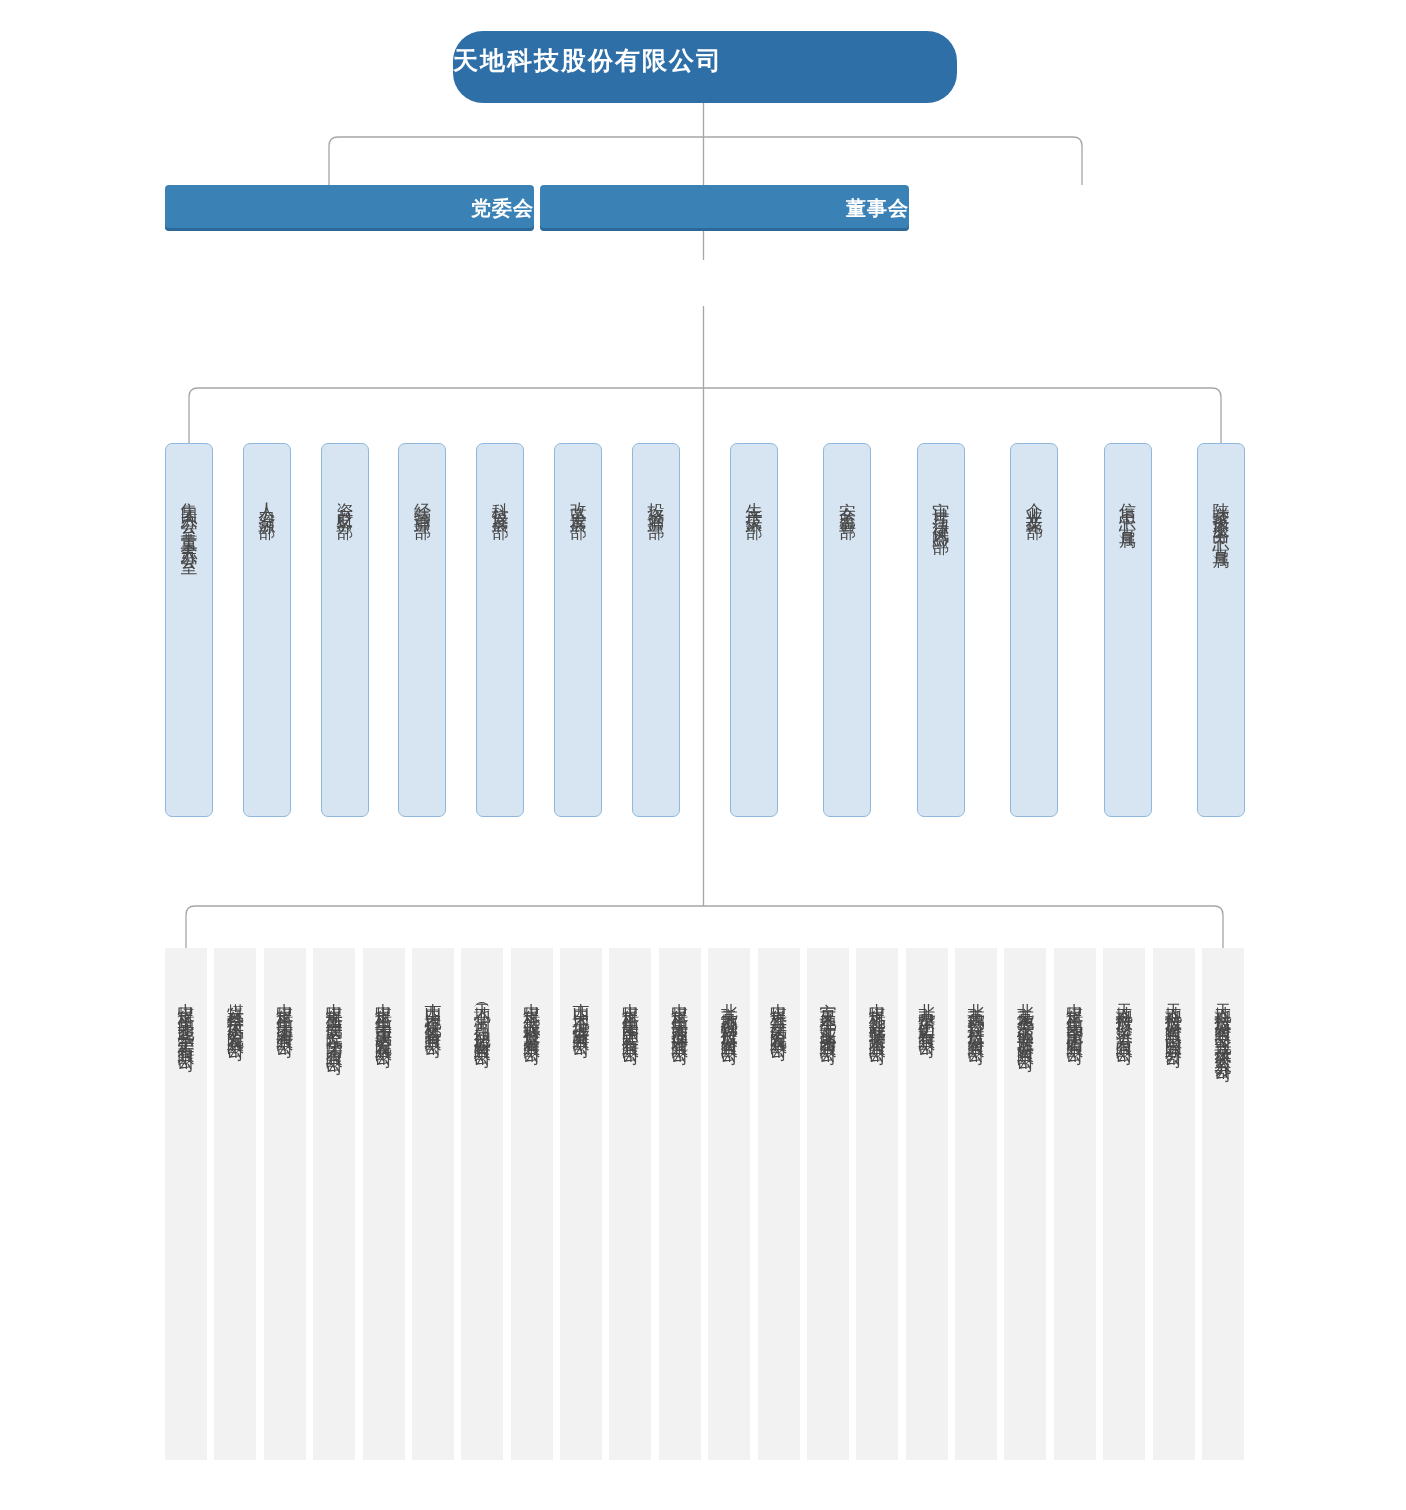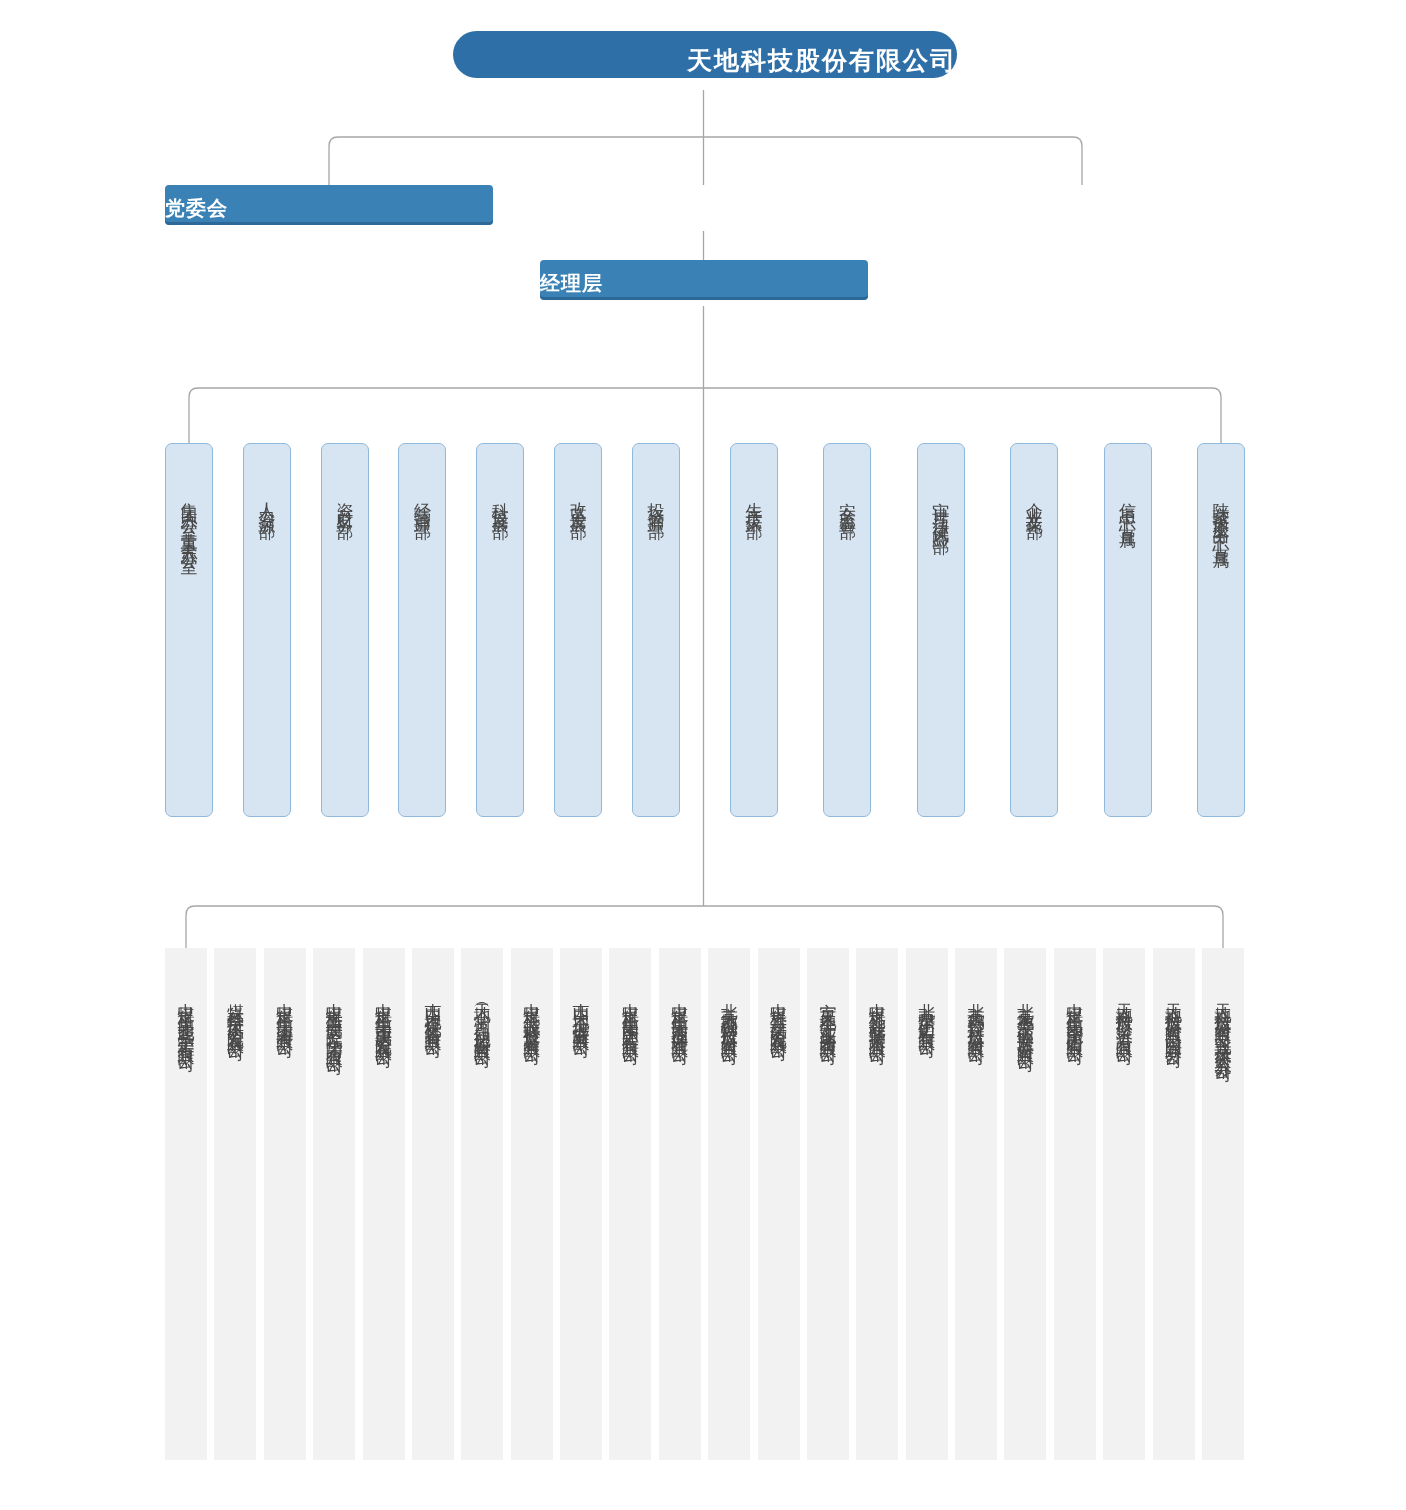--- a/index.html
+++ b/index.html
@@ -7,36 +7,36 @@
     position:relative;
     width:1406px; height:1510px;
     background:#ffffff;
     font-family:"Liberation Sans","DejaVu Sans",sans-serif;
     overflow:hidden;
   }
   .connectors { position:absolute; left:0; top:0; width:1406px; height:1510px; }
   .connectors path { fill:none; stroke:var(--line,#a6a6a6); stroke-width:1.3; }
 
   .root-box {
-    position:absolute; left:453px; top:31px; width:504px; height:47px;
+    position:absolute; left:453px; top:31px; width:504px; height:72px;
     background:var(--root_box,#2e6fa8);
     border-radius:30px;
     color:var(--box_text,#ffffff);
     font-size:25px; font-weight:bold; letter-spacing:2px;
-    line-height:59px; text-align:right;
+    line-height:59px; text-align:left;
   }
 
   .gov-box {
-    position:absolute; top:185px; width:328px; height:40px;
+    position:absolute; top:185px; width:328px; height:46px;
     background:var(--level2_box,#3a82b5);
     border-radius:4px;
     box-shadow: inset 0 -3px 0 rgba(20,60,100,0.35);
     color:var(--box_text,#ffffff);
     font-size:20px; font-weight:bold; letter-spacing:1px;
-    line-height:46px; text-align:left;
+    line-height:46px; text-align:right;padding-left:41px;
   }
   .gov-party { left:165px; }
   .gov-board { left:540px; }
   .gov-supervisory { left:918px; }
   .gov-management { left:540px; top:260px; }
 
   .dept-row {
     position:absolute; top:443px; height:374px;
     display:flex; justify-content:space-between;
   }
@@ -87,22 +87,22 @@
     <path d="M186,948 L186,915 Q186,906 195,906 L1214,906 Q1223,906 1223,915 L1223,948"></path>
   </svg>
 
   <div class="root-box">
     <span>天地科技股份有限公司</span>
   </div>
 
   <div class="gov-box gov-party">
     <span>党委会</span>
   </div>
-  <div class="gov-box gov-management">
-    <span>经理层</span>
+  <div class="gov-box gov-board">
+    <span>董事会</span>
   </div>
 
   <div class="dept-row dept-left">
     <div class="dept-box">
         <span class="vtext">集团办公室（董事会办公室）</span>
       </div>
     <div class="dept-box">
         <span class="vtext">人力资源部</span>
       </div>
     <div class="dept-box">

